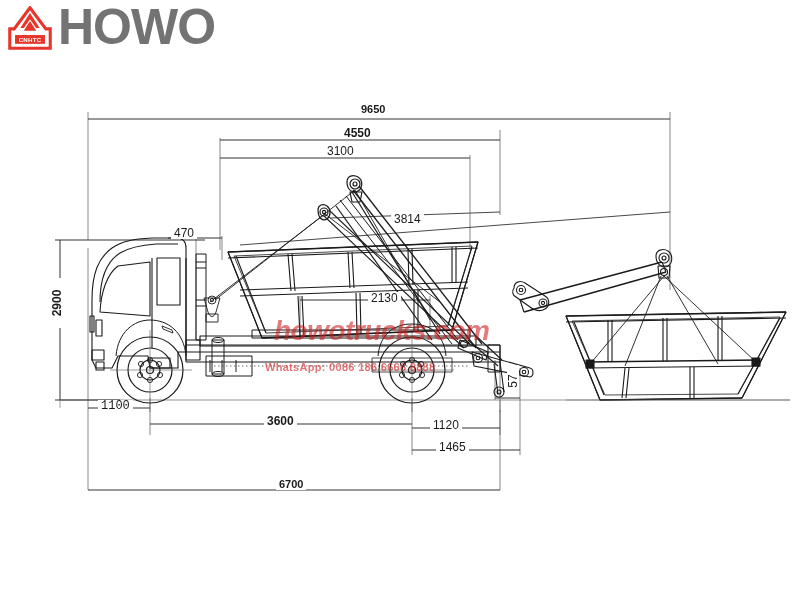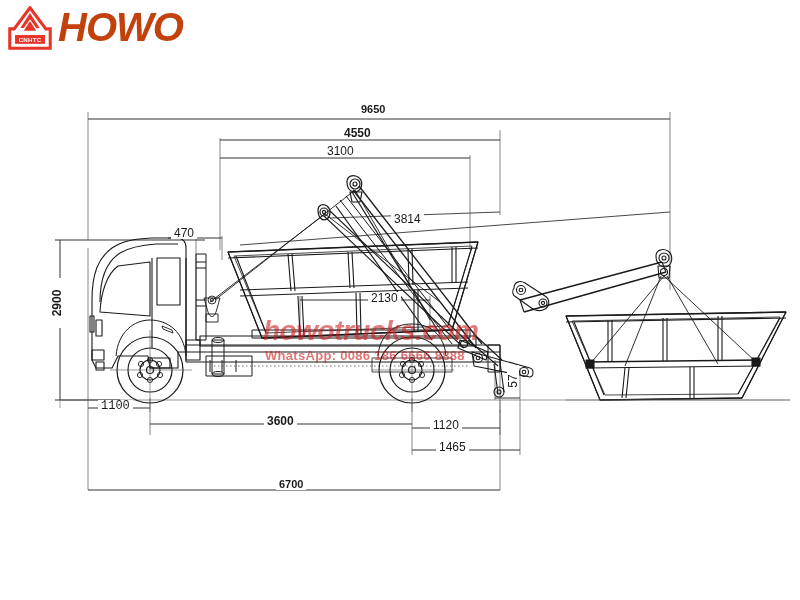--- a/index.html
+++ b/index.html
@@ -25,26 +25,25 @@
     gap: 6px;
   }
   #brand .logo-mark {
     width: 44px;
     height: 44px;
     display: block;
   }
   #brand .wordmark {
     font-family: "Liberation Sans", sans-serif;
     font-weight: bold;
-    font-size: 40px;
+    font-size: 50px;
     letter-spacing: -1px;
-    color: #c2410c;
+    color: #737373;
     line-height: 40px;
     margin-top: -2px;
-    font-style: italic;
   }
   
   #drawing {
     position: absolute;
     left: 0;
     top: 0;
     width: 800px;
     height: 600px;
   }
   
@@ -74,30 +73,31 @@
   }
   #watermark .wm-main {
     font-family: "Liberation Sans", sans-serif;
     font-weight: bold;
     font-style: italic;
     font-size: 28px;
     color: rgba(205, 30, 30, 0.58);
     letter-spacing: -0.5px;
     line-height: 26px;
     display: block;
+    margin-left: 11px;
   }
   #watermark .wm-sub {
     font-family: "Liberation Sans", sans-serif;
     font-weight: bold;
-    font-size: 13px;
+    font-size: 11px;
     color: rgba(205, 30, 30, 0.62);
     letter-spacing: 0.3px;
     line-height: 12px;
     display: block;
-    margin-top: 6px;
+    margin-top: 17px;
     margin-left: 2px;
   }
 </style>
 </head>
 <body>
 
 <div id="page">
 
   <div id="brand">
     <svg class="logo-mark" viewBox="0 0 100 100" aria-hidden="true">

